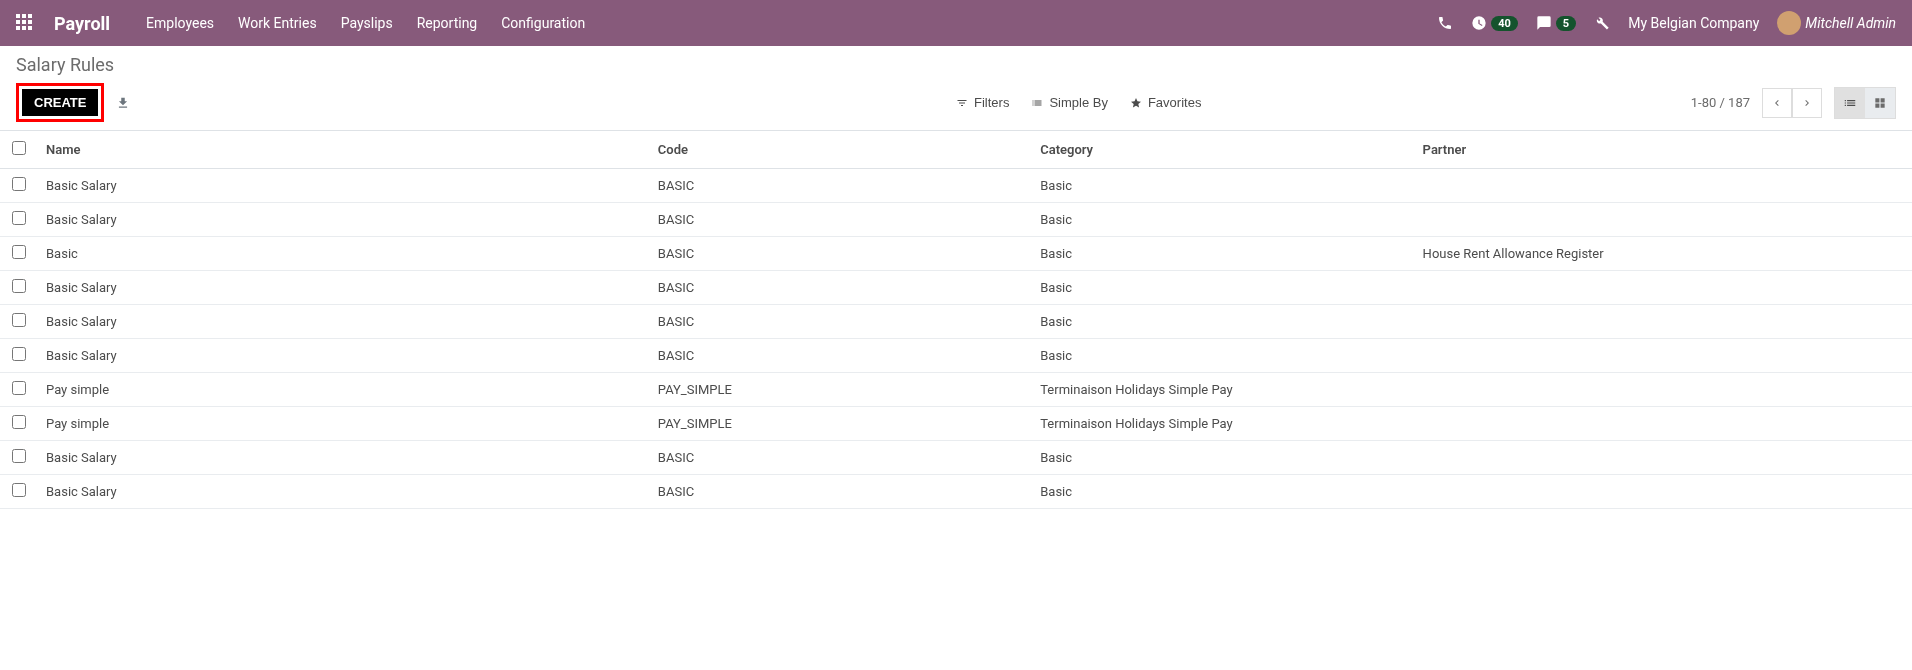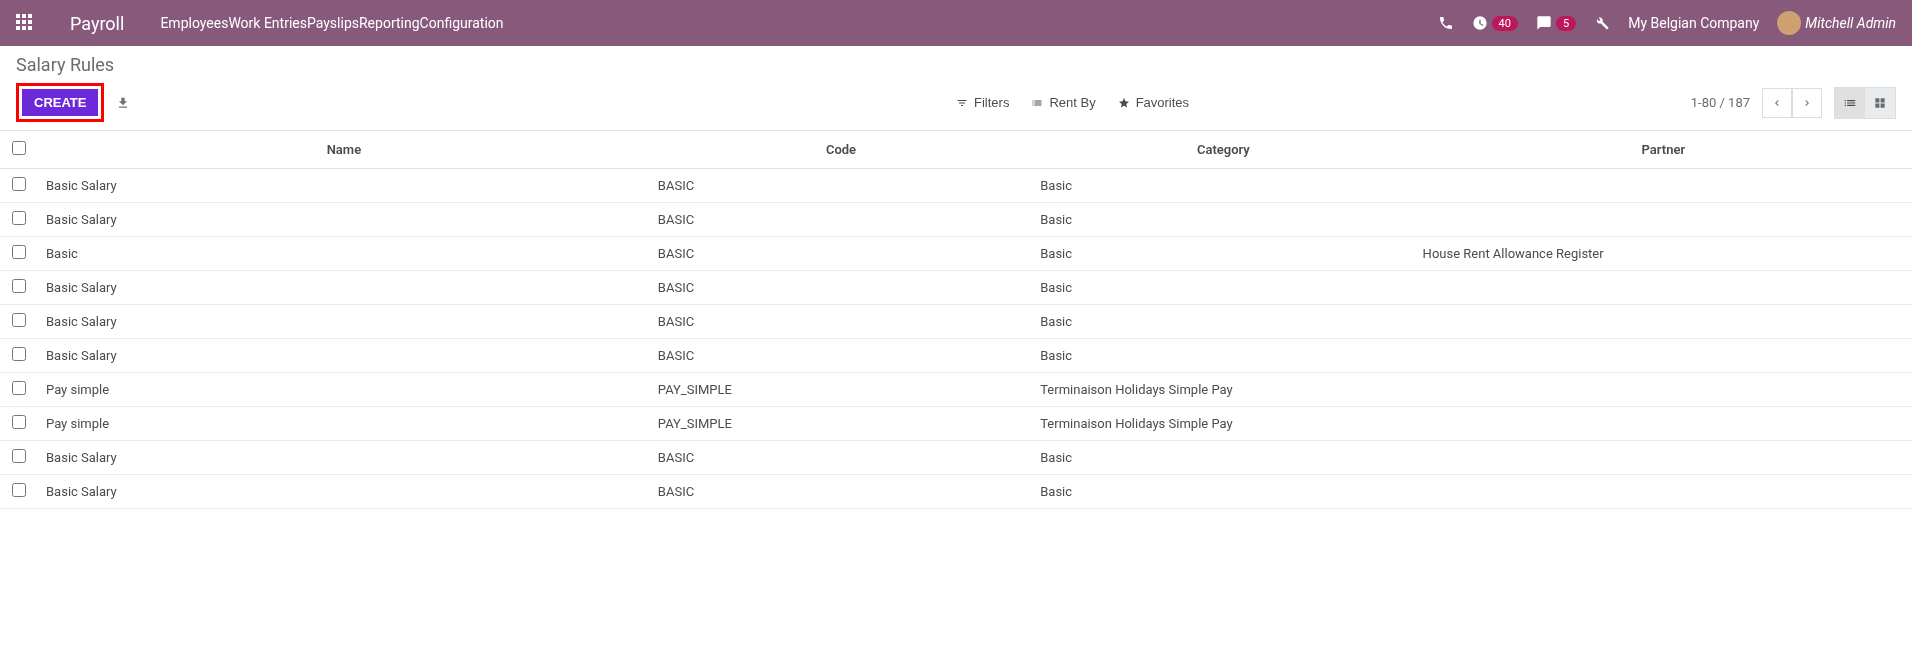--- a/index.html
+++ b/index.html
@@ -1,57 +1,57 @@
 <!DOCTYPE html>
 <html><head>
 <meta charset="utf-8">
 <style>
 * { box-sizing: border-box; margin: 0; padding: 0; }
 body { font-family: -apple-system, BlinkMacSystemFont, "Segoe UI", Roboto, "Helvetica Neue", Arial, sans-serif; font-size: 13px; color: #4c4c4c; background: #fff; overflow: hidden; }
 
 .navbar { background: #875a7b; height: 46px; display: flex; align-items: center; color: #fff; padding: 0 16px; }
 .navbar .apps-icon { width: 18px; height: 18px; display: grid; grid-template-columns: repeat(3,4px); grid-template-rows: repeat(3,4px); gap: 2px; cursor: pointer; }
 .navbar .apps-icon span { background: #fff; }
-.navbar .brand { font-size: 18px; font-weight: 400; margin-left: 36px; margin-right: 36px; }
-.nav-links { display: flex; }
+.navbar .brand { font-size: 18px; font-weight: 700; margin-left: 20px; margin-right: 36px; }
+.nav-links { display: flex; gap: 24px; }
 .nav-links a { color: #fff; text-decoration: none; font-size: 14px; cursor: pointer; }
 .navbar-right { margin-left: auto; display: flex; align-items: center; gap: 18px; }
-.badge-pill { background: #be185d; color: #fff; border-radius: 10px; font-size: 11px; padding: 1px 7px; font-weight: 400; }
+.badge-pill { background: #14532d; color: #fff; border-radius: 10px; font-size: 11px; padding: 1px 7px; font-weight: 700; }
 .sys-item { display: flex; align-items: center; gap: 4px; cursor: pointer; }
 .phone-icon, .clock-icon, .chat-icon, .tools-icon { width: 16px; height: 16px; fill: #fff; }
 .company-name { font-size: 14px; }
 .avatar { width: 24px; height: 24px; border-radius: 50%; background: #d0a070; display: inline-block; }
 .user-name { font-size: 14px; font-style: italic; }
 
 .control-panel { padding: 8px 16px 0 16px; }
 .cp-top { display: flex; align-items: flex-start; }
 .breadcrumb { font-size: 18px; color: #6c6c6c; }
 .search-area { margin-left: auto; width: 50%; position: relative; }
 .search-input { width: 100%; border: none; border-bottom: 1px solid #ccc; padding: 6px 24px 6px 4px; font-size: 14px; outline: none; }
 .search-icon-btn { position: absolute; right: 0; top: 4px; background: none; border: none; cursor: pointer; }
 
 .cp-bottom { display: flex; align-items: center; margin-top: 8px; padding-bottom: 8px; }
 .cp-left { display: flex; align-items: center; gap: 8px; }
 .create-highlight { border: 3px solid #ff0000; padding: 3px; display: inline-block; }
-.btn-create { background: #6d28d9; color: #fff; border: none; padding: 6px 12px; font-size: 13px; font-weight: 600; cursor: pointer; }
+.btn-create { background: #000000; color: #fff; border: none; padding: 6px 12px; font-size: 13px; font-weight: 600; cursor: pointer; }
 .btn-icon { background: none; border: none; color: #6c757d; cursor: pointer; padding: 4px; }
 
 .cp-middle { margin-left: auto; display: flex; gap: 22px; width: 50%; }
 .filter-btn { background: none; border: none; color: #4c4c4c; font-size: 13px; cursor: pointer; display: flex; align-items: center; gap: 6px; }
 .cp-right { margin-left: auto; display: flex; align-items: center; gap: 12px; }
 .page-info { color: #6c6c6c; font-size: 13px; }
 .pager-btns { display: flex; }
 .pager-btn { background: #fff; border: 1px solid #ddd; width: 30px; height: 30px; cursor: pointer; display: flex; align-items: center; justify-content: center; color: #6c6c6c; }
 .view-switch { display: flex; background: #e9ecef; border: 1px solid #ddd; }
 .view-btn { width: 30px; height: 30px; border: none; background: transparent; cursor: pointer; display: flex; align-items: center; justify-content: center; color: #6c6c6c; }
 .view-btn.active { background: #e0e0e0; }
 
 .table-wrap { height: calc(670px - 46px - 90px); overflow-y: scroll; border-top: 1px solid #dee2e6; }
 table { width: 100%; border-collapse: collapse; }
-thead th { text-align: center; font-weight: 600; font-size: 13px; padding: 10px 8px; border-bottom: 1px solid #dee2e6; background: #fff; }
+thead th { text-align: left; font-weight: 600; font-size: 13px; padding: 10px 8px; border-bottom: 1px solid #dee2e6; background: #fff; }
 tbody td { padding: 8px 8px; border-bottom: 1px solid #e9ecef; color: #4c4c4c; font-size: 13px; }
 .chk { width: 14px; height: 14px; }
 .col-chk { width: 38px; text-align: center; }
 .col-name { width: 32%; }
 .col-code { width: 20%; }
 .col-cat { width: 20%; }
 .col-partner { width: auto; }
 
 svg { display: block; }
 </style>
@@ -130,21 +130,21 @@
       <button class="filter-btn">
         <svg width="12" height="12" viewBox="0 0 24 24" fill="#4c4c4c">
             <path d="M10 18h4v-2h-4v2zM3 6v2h18V6H3zm3 7h12v-2H6v2z"></path>
           </svg>
         <span>Filters</span>
       </button>
       <button class="filter-btn">
         <svg width="12" height="12" viewBox="0 0 24 24" fill="#4c4c4c">
             <path d="M3 13h2v-2H3v2zm0 4h2v-2H3v2zm0-8h2V7H3v2zm4 4h14v-2H7v2zm0 4h14v-2H7v2zM7 7v2h14V7H7z"></path>
           </svg>
-        <span>Rent By</span>
+        <span>Simple By</span>
       </button>
       <button class="filter-btn">
         <svg width="12" height="12" viewBox="0 0 24 24" fill="#4c4c4c">
             <path d="M12 17.3L18.2 21l-1.6-7 5.4-4.7-7.1-.6L12 2 9.1 8.7 2 9.3l5.4 4.7-1.6 7z"></path>
           </svg>
         <span>Favorites</span>
       </button>
       <div class="cp-right">
         <span class="page-info">1-80 / 187</span>
         <div class="pager-btns">

